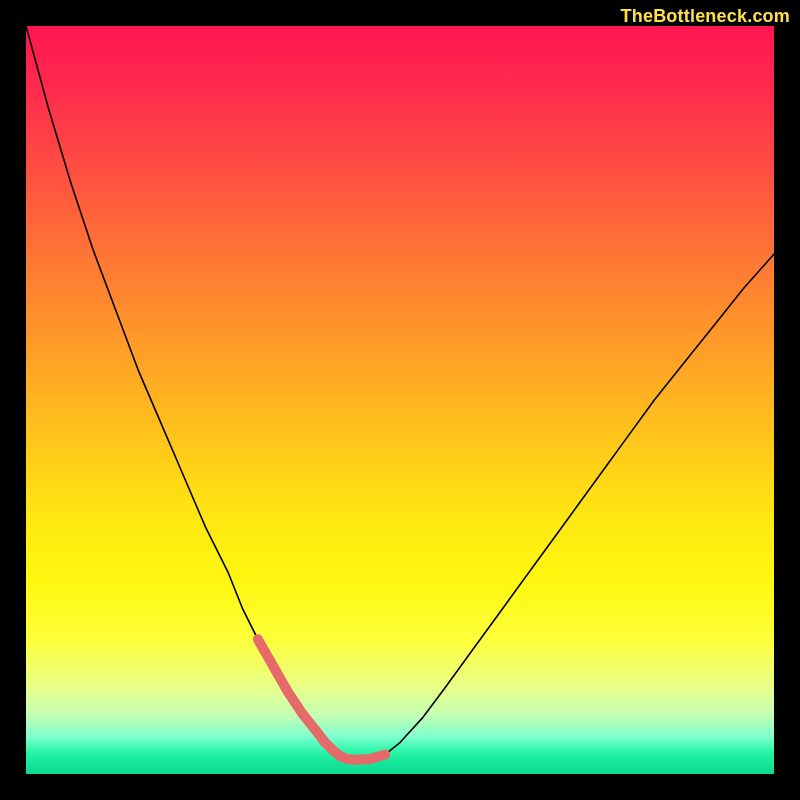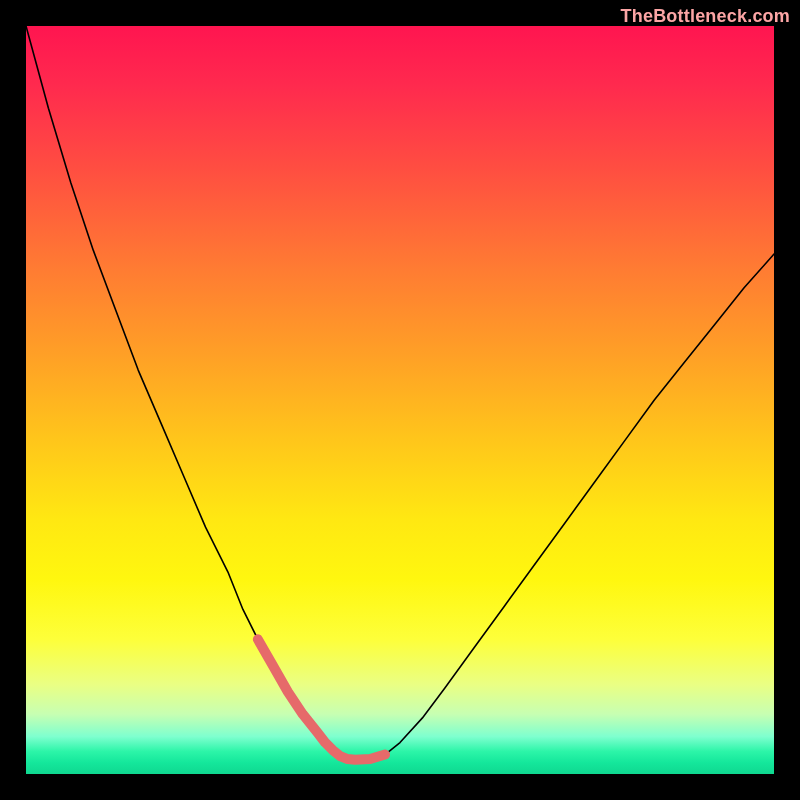--- a/index.html
+++ b/index.html
@@ -34,21 +34,21 @@
       #0fd890 100%
     );
   }
   .watermark {
     position: absolute;
     top: 6px;
     right: 10px;
     font-family: Arial, Helvetica, sans-serif;
     font-size: 18px;
     font-weight: 600;
-    color: #fca5a5;
+    color: #fde047;
     letter-spacing: 0.2px;
     user-select: none;
     margin-left: 18px;
   }
   svg.curve {
     position: absolute;
     left: 0;
     top: 0;
     width: 748px;
     height: 748px;

